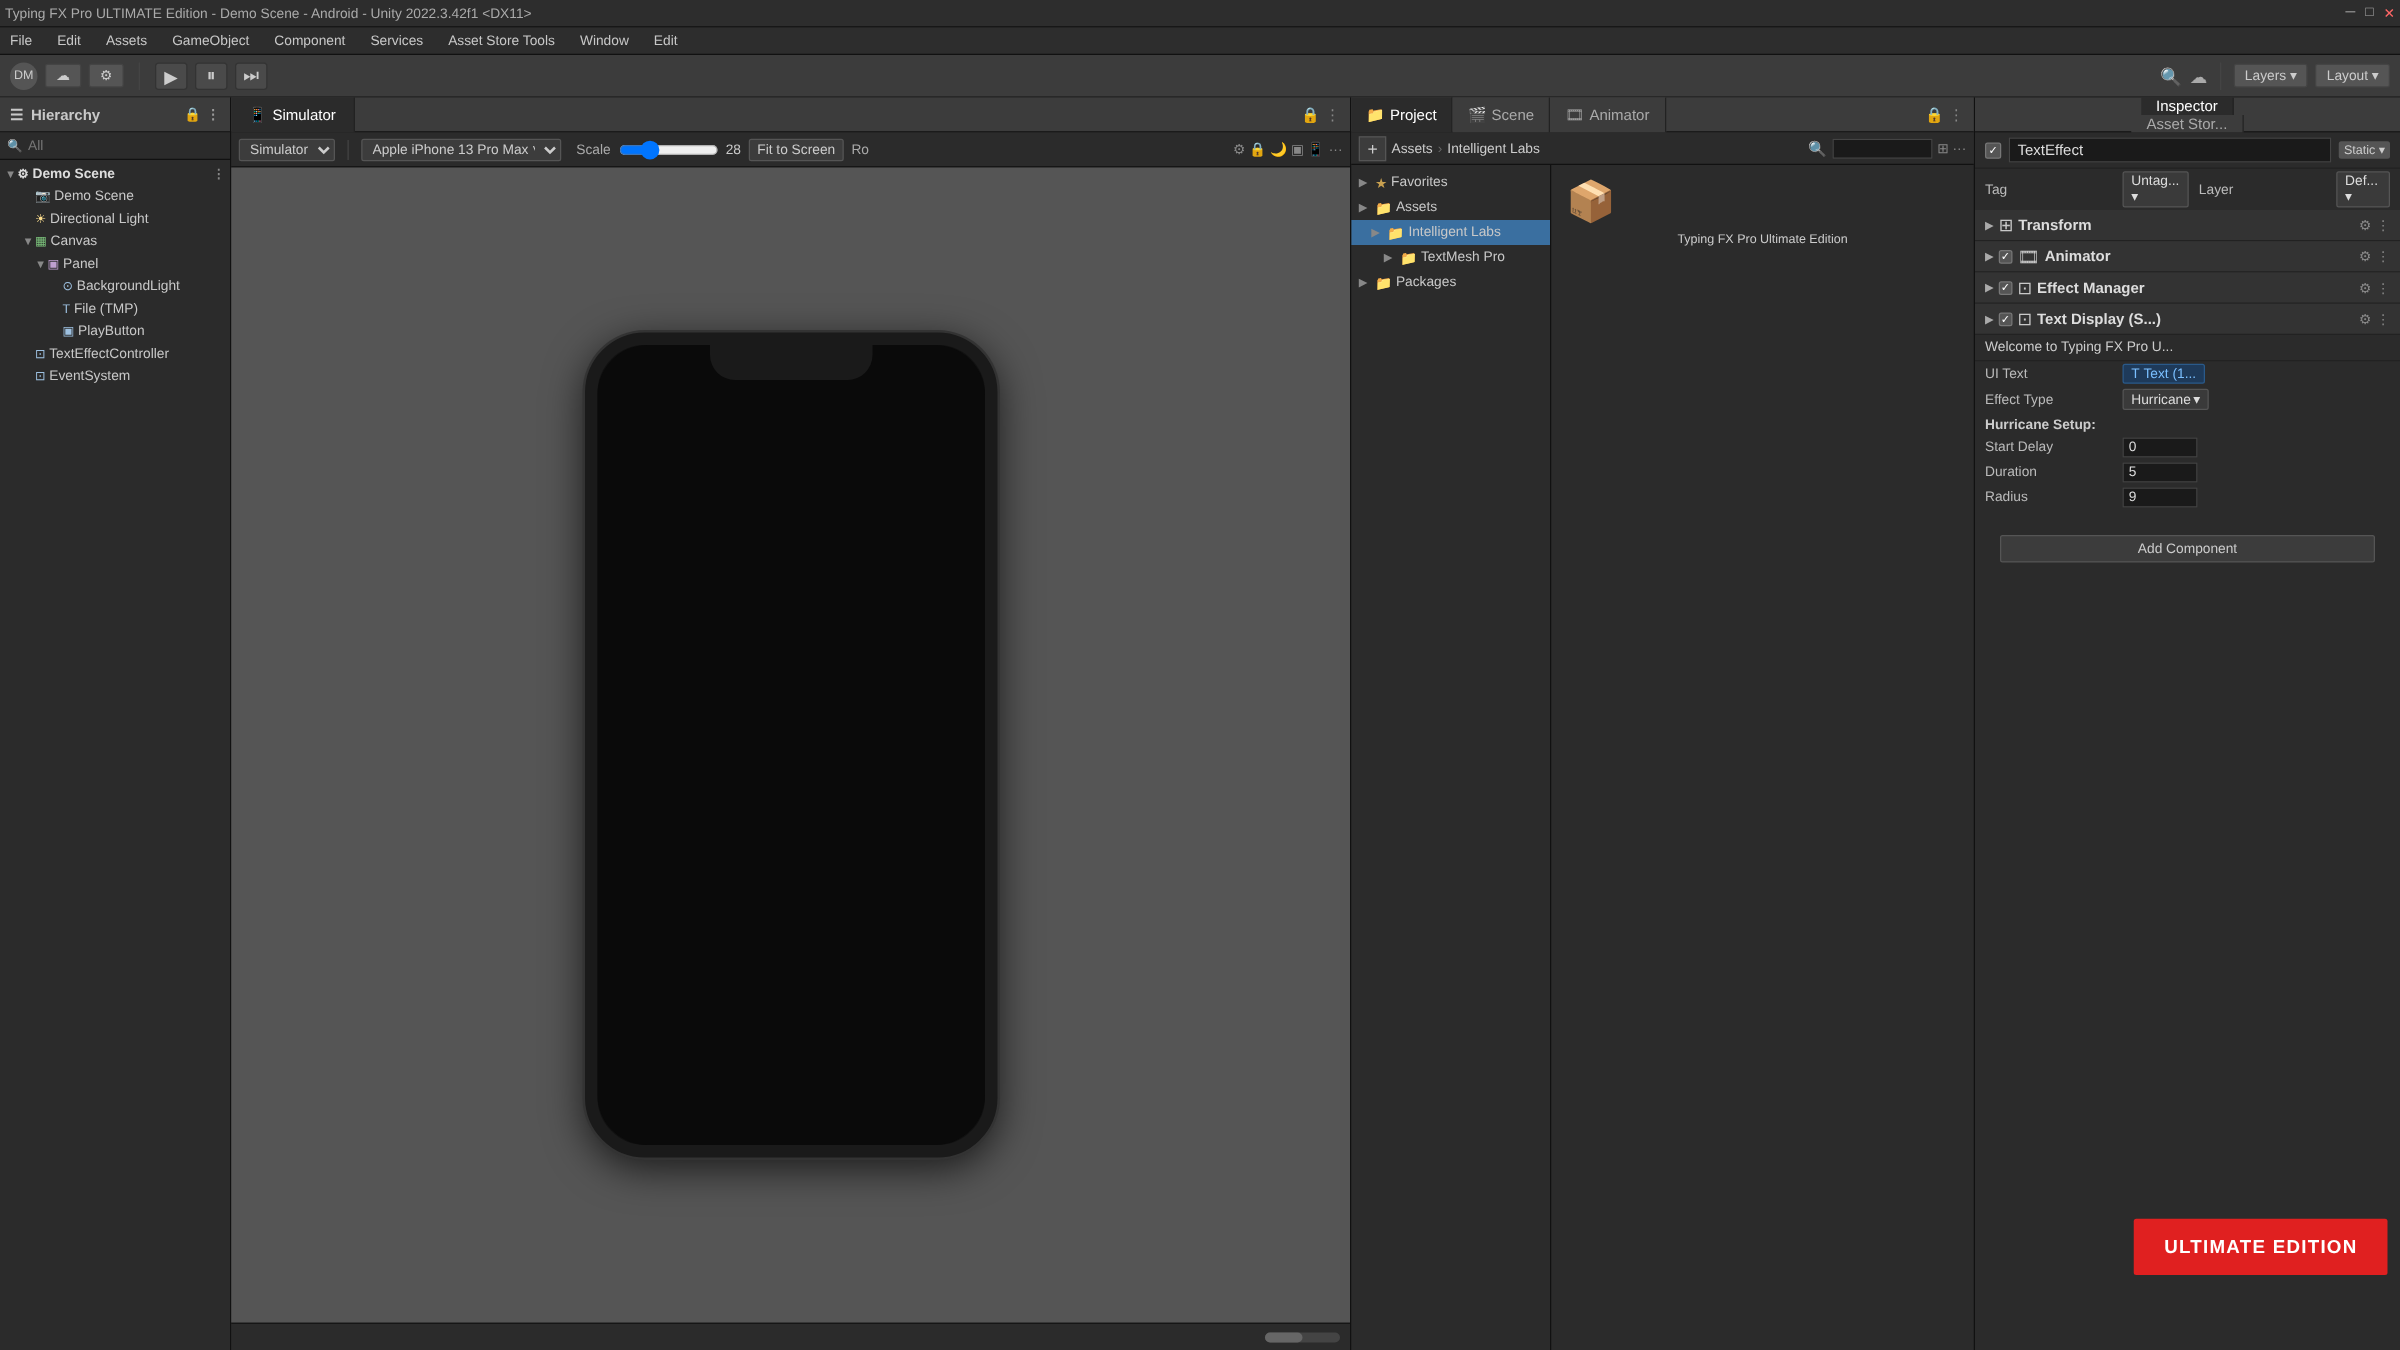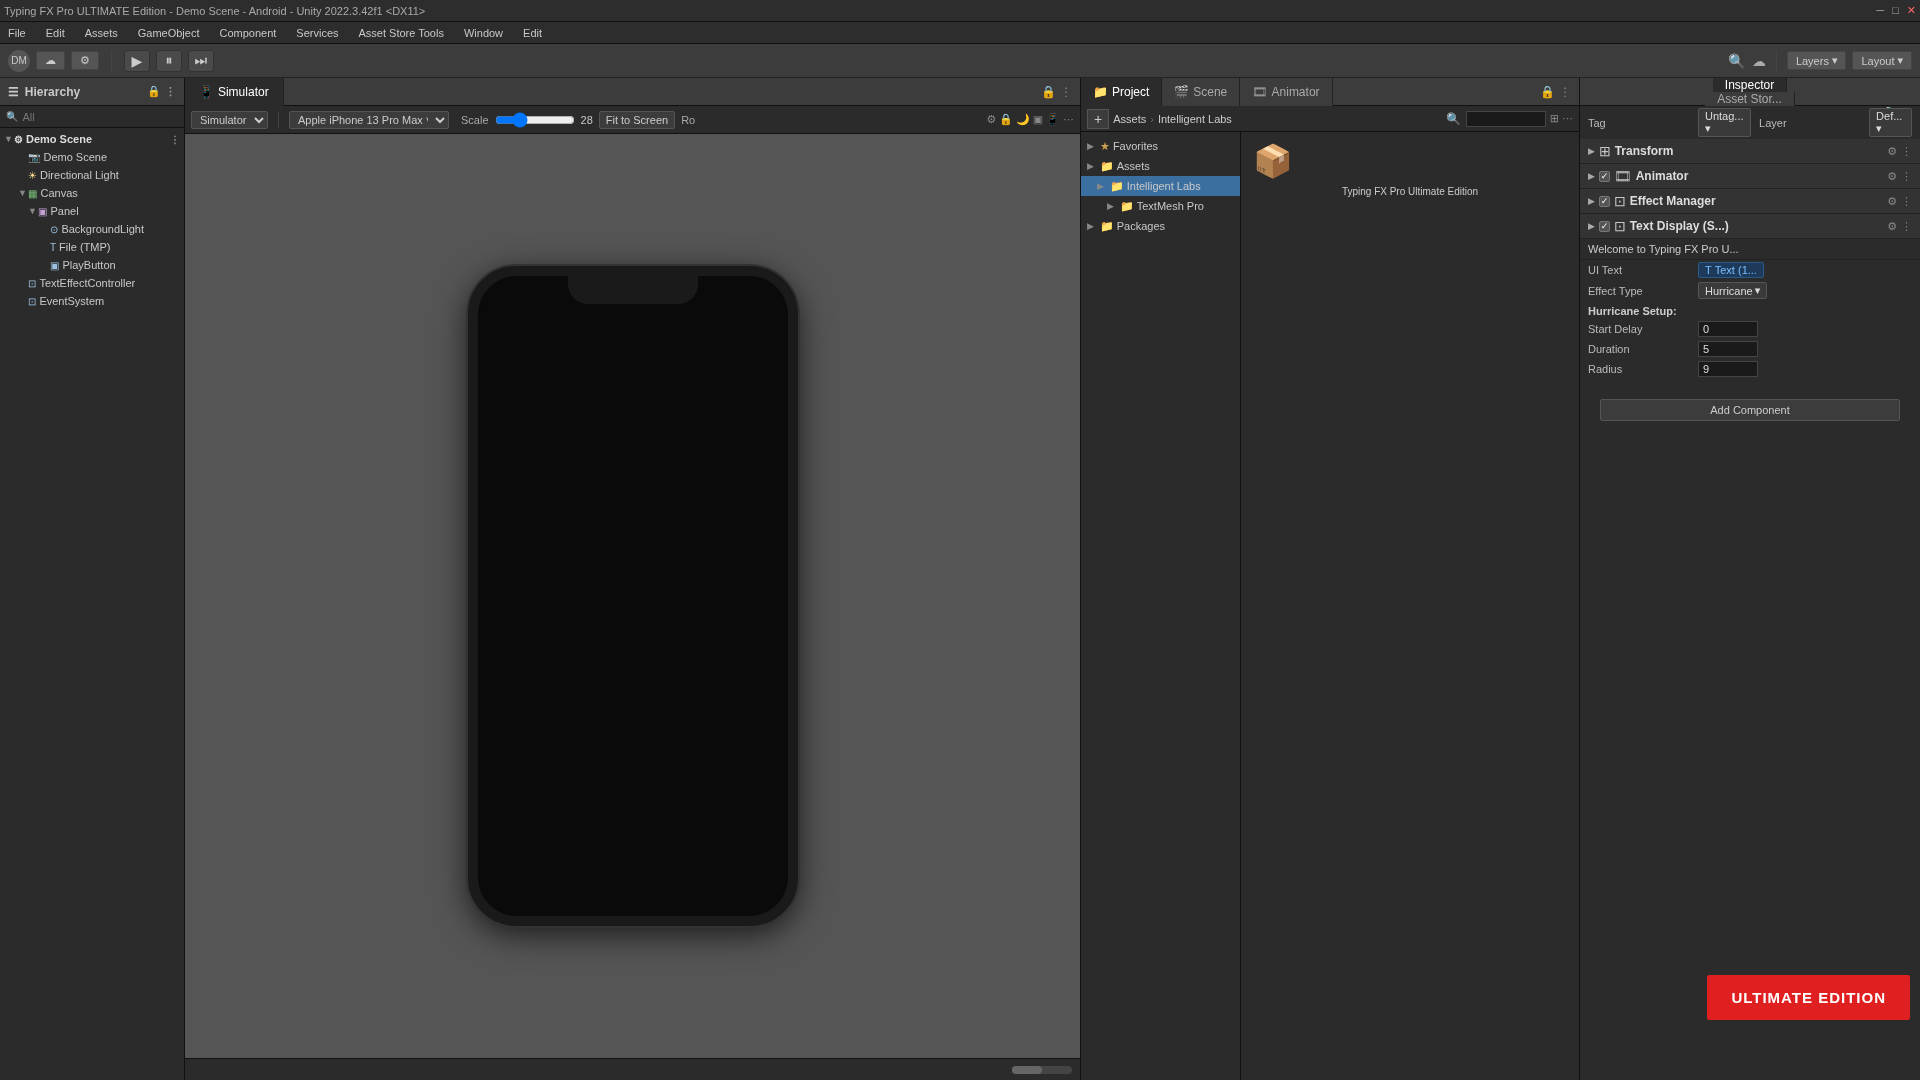--- a/index.html
+++ b/index.html
@@ -793,20 +793,25 @@
         <span>Asset Stor...</span>
       </div>
       <div style="margin-left:auto;display:flex;align-items:center;gap:4px;padding-right:8px;">
         <span style="color:#888;cursor:pointer;">🔒</span>
         <span style="color:#888;cursor:pointer;">⋮</span>
       </div>
     </div>
 
     <div id="insp-content">
 
+      <div class="gameobject-name-bar">
+        <div class="insp-checkbox checked"></div>
+        <input type="text" class="gameobject-name-input" value="TextEffect" style="">
+        <span class="static-badge">Static ▾</span>
+      </div>
 
       <div class="insp-field-row">
         <span class="insp-field-label">Tag</span>
         <div class="insp-tag-value">Untag... ▾</div>
         <span class="insp-field-label" style="margin-left:8px;">Layer</span>
         <div class="insp-tag-value">Def... ▾</div>
       </div>
 
       <div class="insp-component-header">
         <span class="insp-comp-arrow">▶</span>

